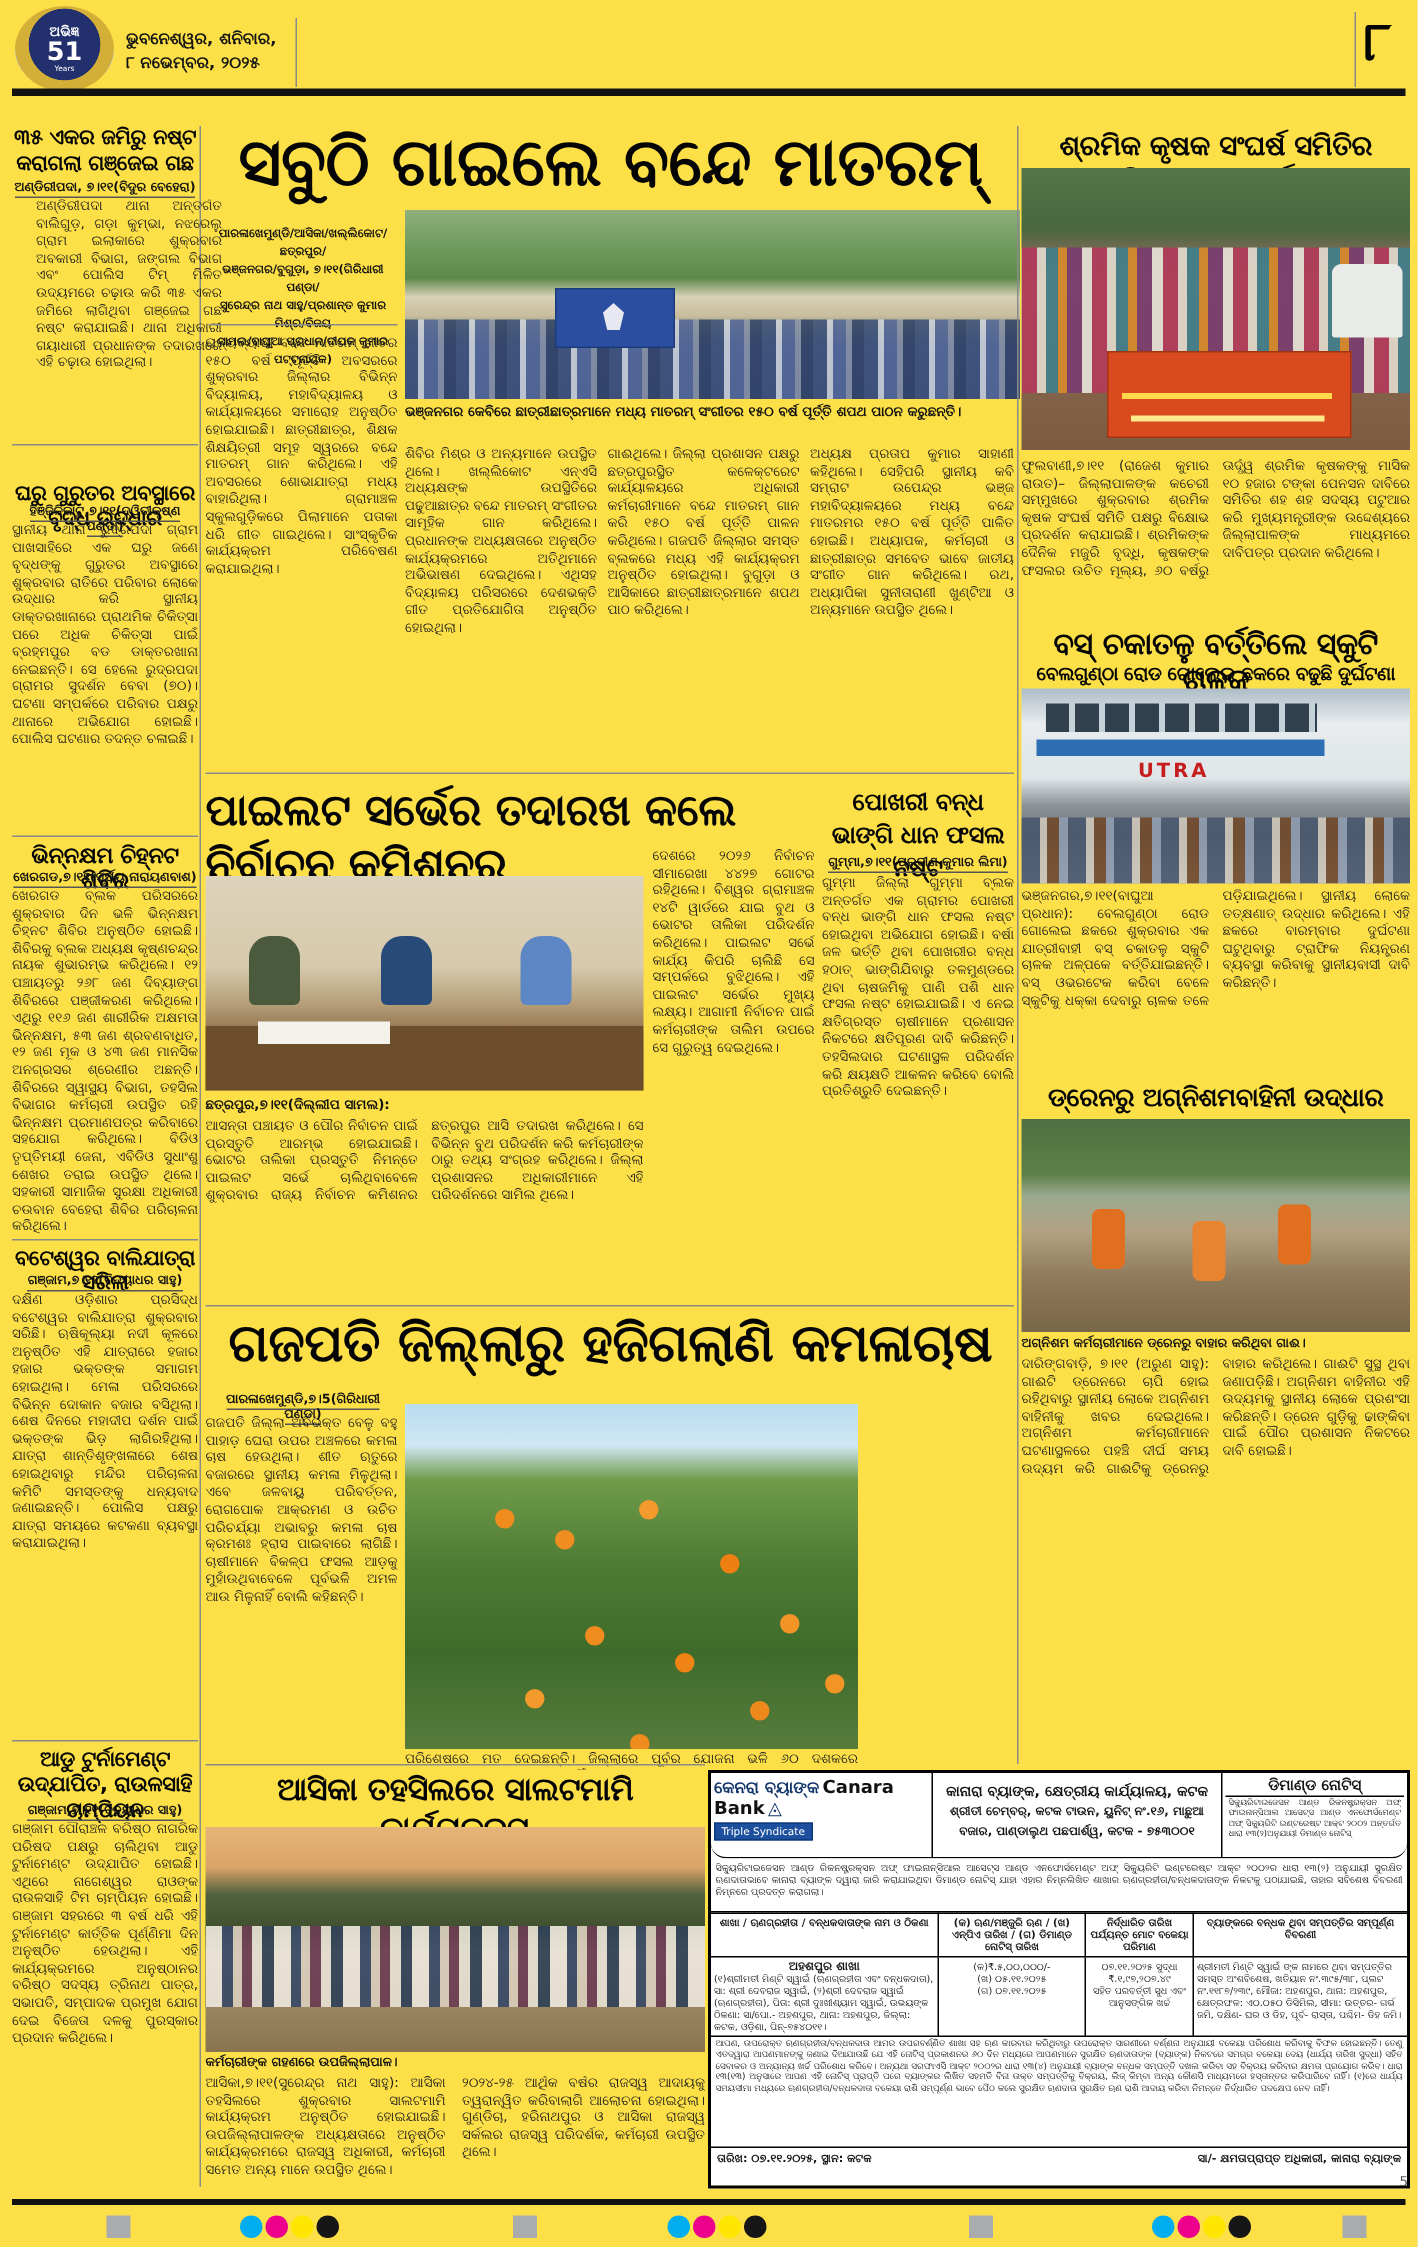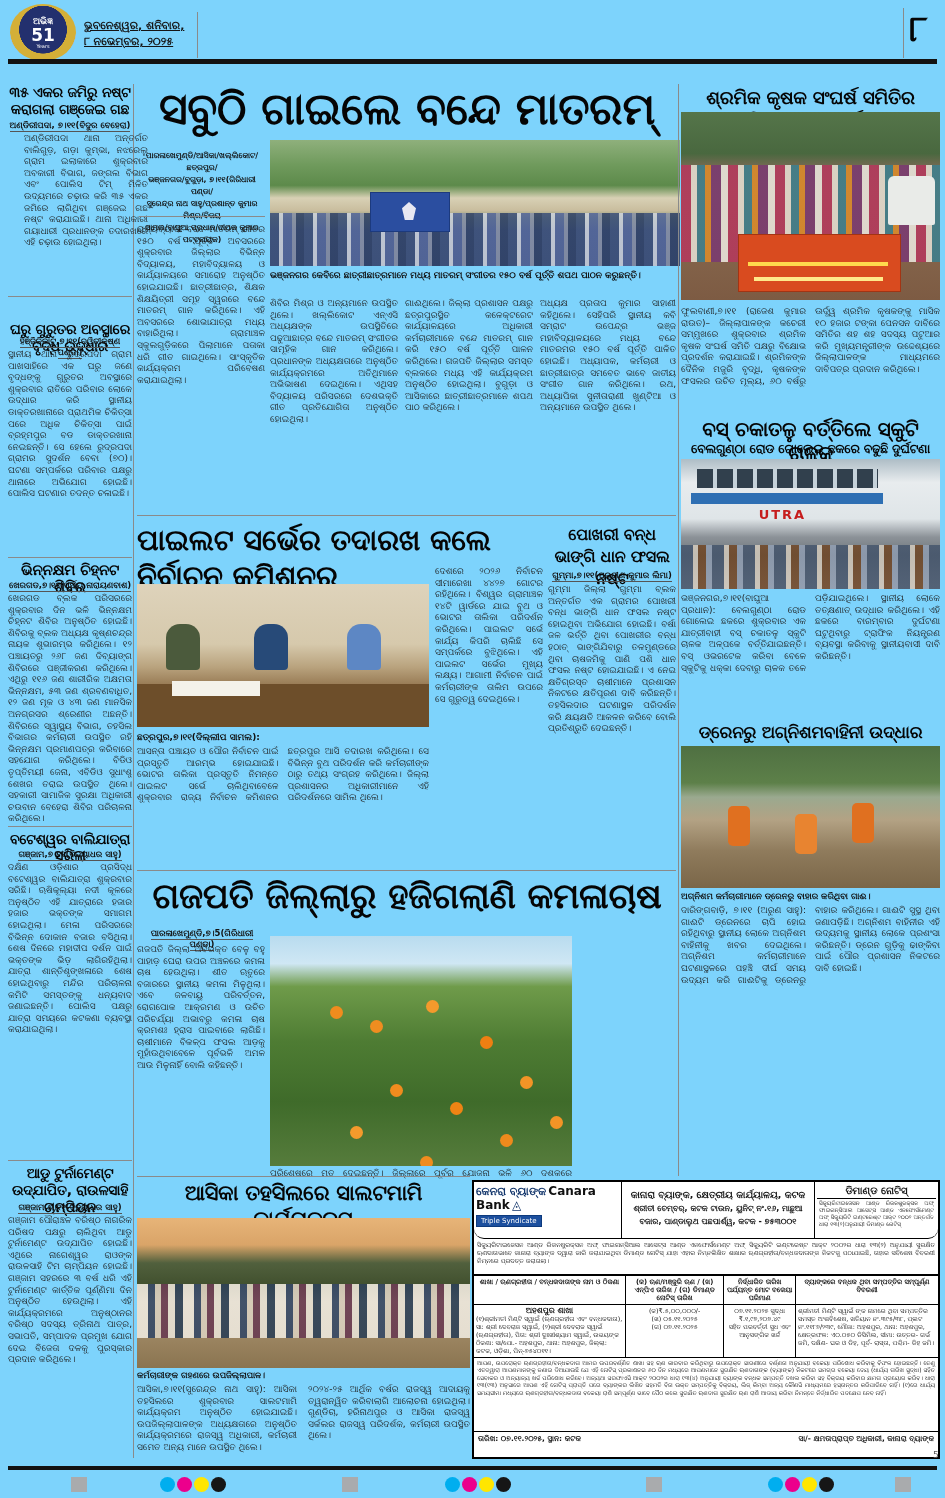--- a/index.html
+++ b/index.html
@@ -1,16 +1,16 @@
 <!DOCTYPE html>
 <html><head>
 <meta charset="utf-8">
 <style>
   html,body{margin:0;padding:0;background:#e9e9e6;}
-  .page{position:relative;width:945px;height:1498px;background:#7dd3fc;margin:0 auto;
+  .page{position:relative;width:945px;height:1498px;background:#fde047;margin:0 auto;
         font-family:"DejaVu Sans","Liberation Sans",sans-serif;color:#151515;overflow:hidden;}
   .t{position:absolute;}
   .hl{font-weight:bold;color:#050505;letter-spacing:-.3px;}
   .ctr{text-align:center;}
   .byl{font-size:8.5px;font-weight:bold;text-align:center;color:#111;}
   .byl span{border-bottom:1px solid #555;padding-bottom:1px;}
   .bd{font-size:9px;line-height:11.6px;text-align:justify;color:#1d1d1d;overflow:hidden;word-break:break-word;}
   .c2{column-count:2;column-gap:9px;}
   .cap{font-size:9px;font-weight:bold;color:#101010;}
   .vr{position:absolute;width:1px;background:#8a8a8a;}
@@ -86,21 +86,21 @@
 </head>
 <body>
 
 <div class="page">
 
   <div class="logo">
     <div class="l1">ଅଭିଜ୍ଞ</div>
     <div class="l2">51</div>
     <div class="l3">Years</div>
   </div>
-  <div class="t pre" style="left:84px;top:18px;width:110px;font-size:11px;font-weight:bold;line-height:16px;text-decoration:underline;">ଭୁବନେଶ୍ୱର, ଶନିବାର,
+  <div class="t pre" style="left:84px;top:18px;width:110px;font-size:11px;font-weight:bold;line-height:16px;">ଭୁବନେଶ୍ୱର, ଶନିବାର,
 ୮ ନଭେମ୍ବର, ୨୦୨୫</div>
   <div class="vr" style="left:197px;top:12px;height:46px;"></div>
   <div class="vr" style="left:903px;top:8px;height:50px;"></div>
   <div class="t hl" style="left:909px;top:8px;width:32px;font-size:36px;">୮</div>
   <div class="thick" style="left:8px;top:59px;width:929px;height:5px;"></div>
 
   <div class="vr" style="left:133px;top:84px;height:1374px;"></div>
 
   <div class="t hl ctr" style="left:8px;top:84px;width:124px;font-size:14px;line-height:17px;">୩୫ ଏକର ଜମିରୁ ନଷ୍ଟ କରାଗଲା ଗଞ୍ଜେଇ ଗଛ</div>
   <div class="t byl" style="left:8px;top:120px;width:124px;"><span>ଅଣ୍ଡିରୀପଦା, ୭।୧୧(ବିଦୁର ବେହେରା)</span></div>

